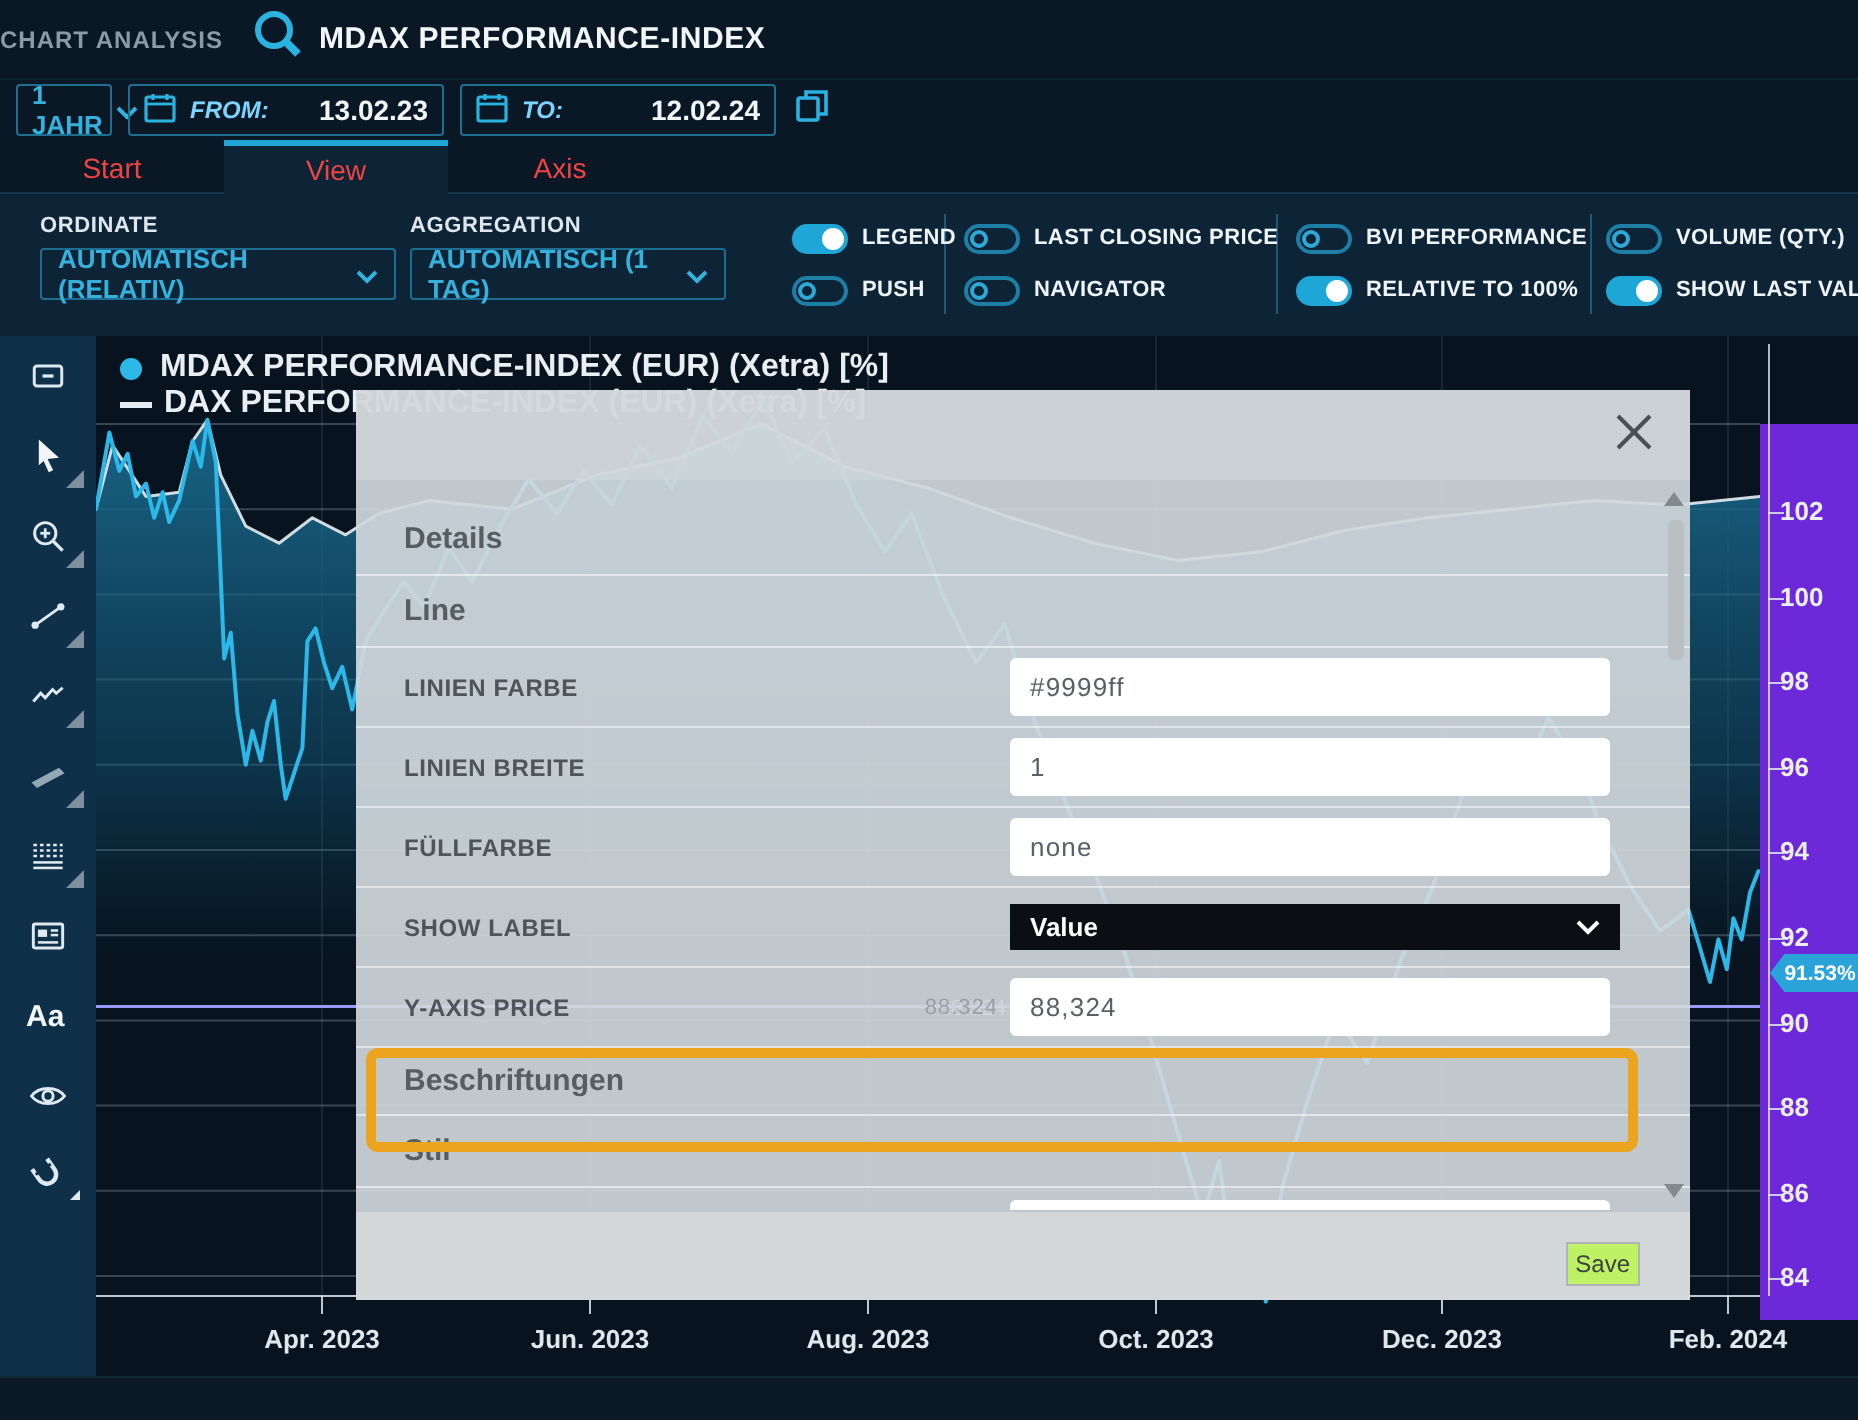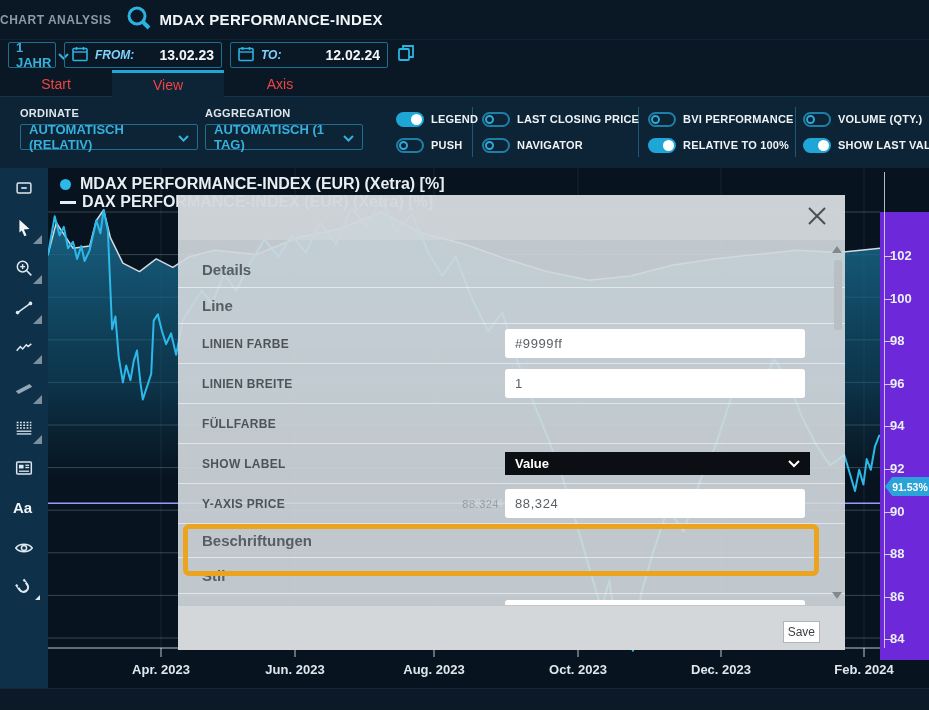--- a/index.html
+++ b/index.html
@@ -64,21 +64,21 @@
   .sect{height:36px;display:flex;align-items:center;padding-left:24px;color:#565d63;font-size:15px;font-weight:bold;border-bottom:1px solid rgba(255,255,255,0.55);}
   .sect.small{height:34px;}
   .modal-row{height:40px;display:flex;align-items:center;padding-left:24px;border-bottom:1px solid rgba(255,255,255,0.5);position:relative;}
   .row-label{color:#4d555b;font-size:12px;font-weight:bold;letter-spacing:.3px;}
   .row-input{position:absolute;left:327px;width:300px;height:29px;background:#fff;border-radius:3px;display:flex;align-items:center;padding-left:10px;color:#5a6066;font-size:13px;letter-spacing:.6px;}
   .row-select{position:absolute;left:327px;width:305px;height:23px;background:#0b0f14;display:flex;align-items:center;padding:0 10px;color:#fff;font-size:13px;font-weight:bold;}
   .row-select svg{margin-left:auto;}
   .ghost-val{position:absolute;left:255px;width:66px;text-align:right;color:rgba(120,130,138,0.6);font-size:11px;letter-spacing:.5px;}
   .highlight-box{position:absolute;left:5px;top:284px;width:636px;height:52px;border:5px solid #eca41f;border-radius:6px;z-index:6;pointer-events:none;}
   .modal-footer{position:relative;height:45px;background:#d3d7da;border-top:1px solid #c0c6c9;}
-  .save-btn{position:absolute;right:25px;top:15px;min-width:33px;height:22px;background:#ffffff;border:1px solid #aeb4b8;color:#3c4146;font-size:12px;display:flex;align-items:center;justify-content:center;padding:0 4px;cursor:pointer;}
+  .save-btn{position:absolute;right:25px;top:15px;min-width:33px;height:22px;background:#bef264;border:1px solid #aeb4b8;color:#3c4146;font-size:12px;display:flex;align-items:center;justify-content:center;padding:0 4px;cursor:pointer;}
   .scroll-up,.scroll-down{position:absolute;right:3px;width:0;height:0;border-left:5px solid transparent;border-right:5px solid transparent;}
   .scroll-up{top:6px;border-bottom:7px solid #82898e;}
   .scroll-down{bottom:6px;border-top:7px solid #82898e;}
   .scroll-thumb{position:absolute;right:3px;top:20px;width:8px;height:70px;background:#b9bfc3;border-radius:3px;}
 </style>
 </head>
 <body>
 
 <div id="app">
 
@@ -401,20 +401,21 @@
         <div class="modal-row">
           <span class="row-label">LINIEN FARBE</span>
           <div class="row-input">#9999ff</div>
         </div>
         <div class="modal-row">
           <span class="row-label">LINIEN BREITE</span>
           <div class="row-input">1</div>
         </div>
         <div class="modal-row">
           <span class="row-label">FÜLLFARBE</span>
+          <div class="row-input">none</div>
         </div>
         <div class="modal-row">
           <span class="row-label">SHOW LABEL</span>
           <div class="row-select">
             <span>Value</span>
             <svg width="12" height="8" viewBox="0 0 12 8">
               <polyline points="1,1 6,6 11,1" fill="none" stroke="#fff" stroke-width="2"></polyline>
             </svg>
           </div>
         </div>

